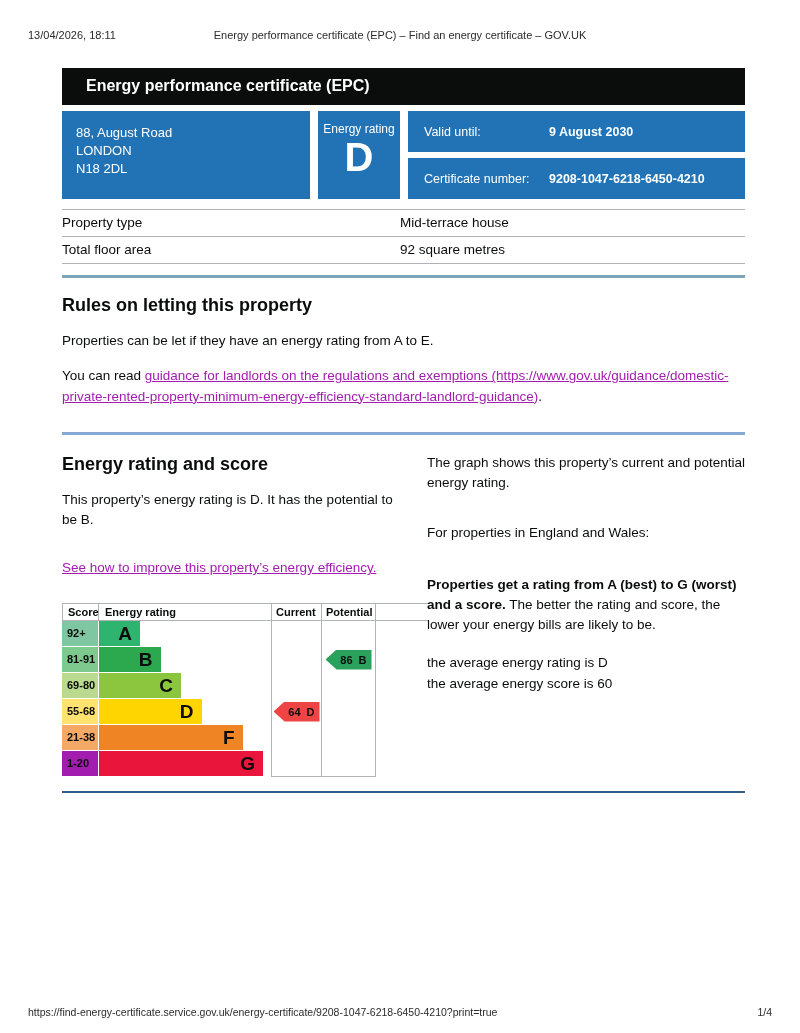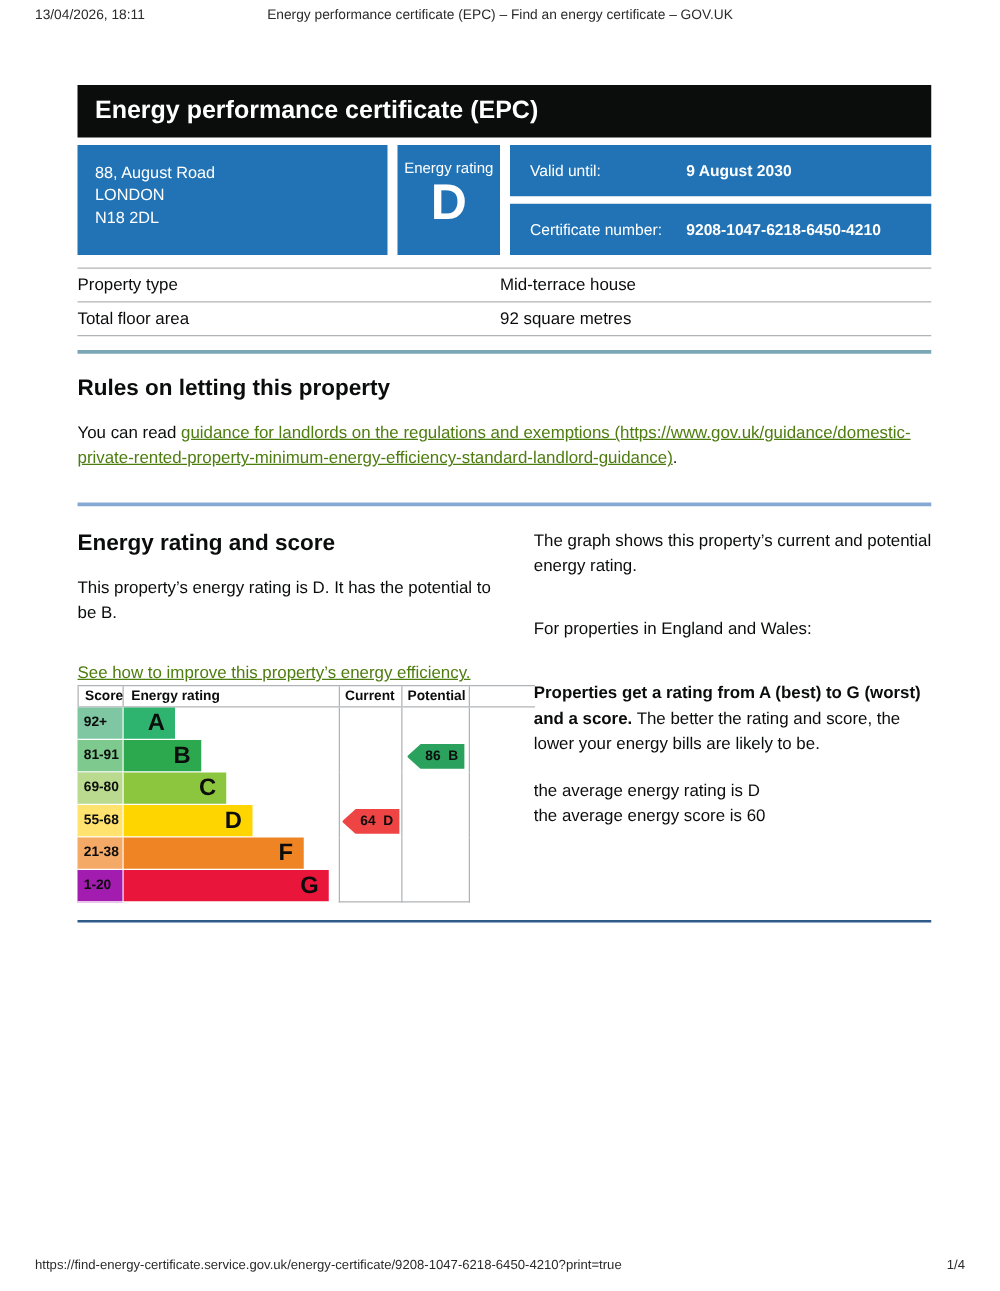--- a/index.html
+++ b/index.html
@@ -1,29 +1,29 @@
 <!DOCTYPE html>
 <html><head>
 <meta charset="utf-8">
 <style>
   * { margin:0; padding:0; box-sizing:border-box; }
   html,body { background:#ffffff; }
   body { font-family:"Liberation Sans", sans-serif; color:#0b0c0c; }
   .page { position:relative; width:800px; height:1033px; background:#fff; overflow:hidden; }
 
   
-  .print-header { position:absolute; top:6px; left:0; width:100%; font-size:11px; color:#2b2b2b; }
+  .print-header { position:absolute; top:29px; left:0; width:100%; font-size:11px; color:#2b2b2b; }
   .print-header .dt { position:absolute; left:28px; top:0; }
   .print-header .pt { display:block; text-align:center; }
   .print-footer { position:absolute; bottom:15px; left:28px; right:28px; font-size:10.5px; color:#2b2b2b; display:flex; justify-content:space-between; }
 
   .content { position:absolute; left:62px; top:68px; width:683px; }
 
   .banner { background:#0b0c0c; }
-  .banner h1 { color:#ffffff; font-size:20px; font-weight:bold; padding:9px 14px 10px; }
+  .banner h1 { color:#ffffff; font-size:16px; font-weight:bold; padding:9px 24px 10px; }
 
   .summary-band { display:flex; gap:8px; margin-top:6px; height:88px; }
   .box { background:#2173b5; color:#fff; }
   .address-box { width:248px; padding:13px 14px; font-size:13px; line-height:1.4; }
   .rating-box { width:82px; text-align:center; padding-top:11px; }
   .rating-box .lab { font-size:12px; }
   .rating-box .big { font-size:40px; font-weight:bold; line-height:1.0; margin-top:1px; }
   .box-stack { flex:1; display:flex; flex-direction:column; gap:6px; }
   .kv { flex:1; display:flex; align-items:center; padding:0 16px; font-size:12.5px; }
   .kv .k { width:125px; }
@@ -34,33 +34,33 @@
   .prop-row:first-child { border-top:1px solid #b1b4b6; }
   .prop-row .pl { width:338px; }
 
   .hr { border:0; height:3px; }
   .hr1 { background:#7aa6b8; margin-top:11px; }
   .hr2 { background:#85a9d2; margin-top:25px; }
   .hr3 { background:#2f5b89; height:2px; margin-top:14px; }
 
   h2 { font-size:18px; font-weight:bold; margin-top:17px; }
   p, .para { font-size:13.5px; line-height:1.5; margin-top:15px; }
-  a { color:#4d7c0f; }
+  a { color:#a21caf; }
 
   .two-col { display:flex; margin-top:2px; }
   .col-left { width:332px; }
   .col-right { width:318px; margin-left:33px; }
   .col-right .sp1 { margin-top:16px; }
   .col-right .sp2 { margin-top:31px; }
   .col-right .sp3 { margin-top:30px; }
   .col-right .sp4 { margin-top:18px; }
   .improve { margin-top:28px; }
 
   
-  .epc-chart { width:366px; font-size:11px; }
+  .epc-chart { margin-top:24px; width:366px; font-size:11px; }
   .chart-header { display:flex; height:18px; border-top:1px solid #b1b4b6; border-bottom:1px solid #b1b4b6; font-weight:bold; }
   .h-cell { line-height:17px; }
   .h-score { width:37px; padding-left:5px; border-left:1px solid #b1b4b6; border-right:1px solid #b1b4b6; }
   .h-rating { width:172px; padding-left:6px; }
   .h-current { width:50px; padding-left:4px; border-left:1px solid #b1b4b6; }
   .h-potential { width:55px; padding-left:4px; border-left:1px solid #b1b4b6; border-right:1px solid #b1b4b6; }
   .chart-row { display:flex; height:26px; }
   .c-score { width:37px; font-weight:bold; padding-left:5px; line-height:25px; border-bottom:1px solid #fff; border-right:1px solid #fff; }
   .c-bar-cell { width:172px; }
   .c-bar { height:25px; margin-bottom:1px; text-align:right; padding-right:8px; font-weight:bold; font-size:19px; line-height:25px; }
@@ -117,20 +117,21 @@
       </div>
       <div class="prop-row">
         <span class="pl">Total floor area</span>
         <span class="pv">92 square metres</span>
       </div>
     </div>
 
     <hr class="hr hr1">
 
     <h2>Rules on letting this property</h2>
+    <p>Properties can be let if they have an energy rating from A to E.</p>
     <p><span>You can read </span><a href="#">guidance for landlords on the regulations and exemptions (https://www.gov.uk/guidance/domestic-private-rented-property-minimum-energy-efficiency-standard-landlord-guidance)</a><span>.</span></p>
 
     <hr class="hr hr2">
 
     <div class="two-col">
       <div class="col-left">
         <h2>Energy rating and score</h2>
         <p>This property’s energy rating is D. It has the potential to be B.</p>
         <p class="improve"><a href="#">See how to improve this property’s energy efficiency.</a></p>
 

